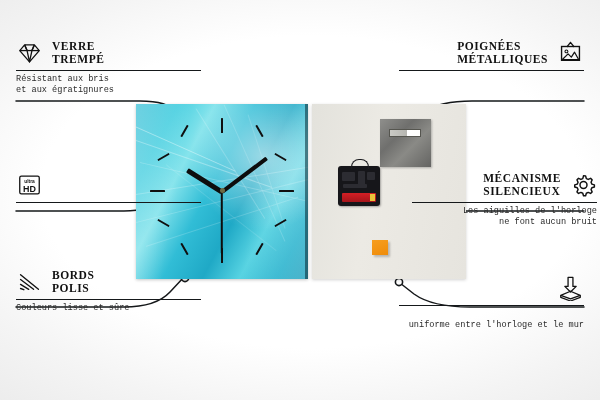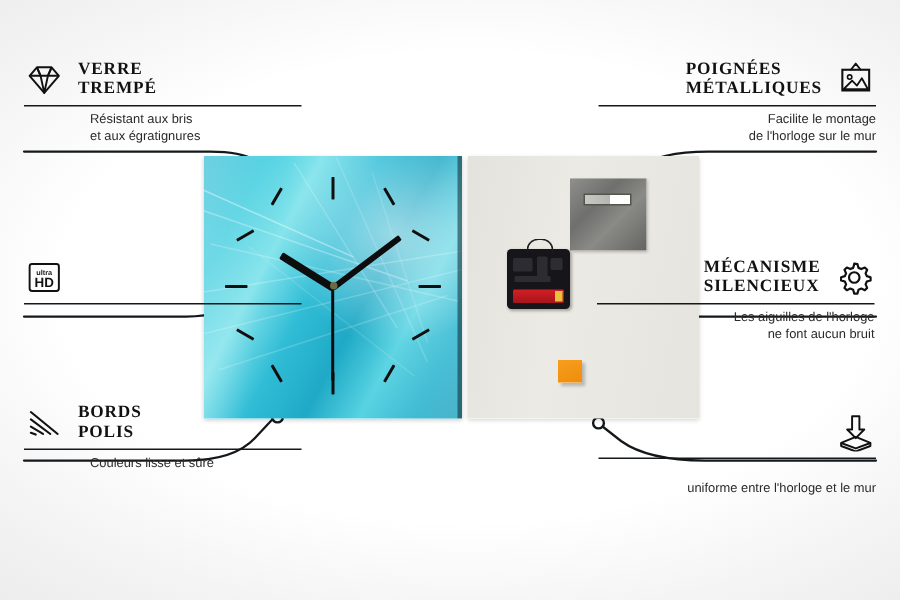--- a/index.html
+++ b/index.html
@@ -22,34 +22,34 @@
   .feat.right .head{justify-content:flex-end;}
   .feat .title{
     font-family:"Liberation Serif", serif;
     font-weight:bold;font-size:11.5px;line-height:12.6px;
     letter-spacing:.55px;color:#111111;text-transform:uppercase;
   }
   .feat.left .title{text-align:left;}
   .feat.right .title{text-align:left;}
   .feat .rule{height:1.4px;background:#15181a;margin-top:4px;}
   .feat .sub{
-    font-family:Liberation Sans, sans-serif;
-    font-size:8.6px;line-height:10.6px;color:#2a2a2a;margin-top:3px;margin-left:44px;
+    font-family:Liberation Mono, monospace;
+    font-size:8.6px;line-height:10.6px;color:#2a2a2a;margin-top:3px;
   }
   .feat.left .sub{text-align:left;}
   .feat.right .sub{text-align:right;}
   .ico{width:27px;height:26px;flex:0 0 27px;display:block;}
   .ico svg{display:block;width:100%;height:100%;}
 
   
   #f-verre   {left:16px; top:40px;  width:185px;}
   #f-hd      {left:16px; top:172px; width:185px;}
   #f-bords   {left:16px; top:269px; width:185px;}
   #f-poign   {left:399px;top:40px;  width:185px;}
-  #f-meca    {left:398px;top:172px; width:185px;}
+  #f-meca    {left:412px;top:172px; width:185px;}
   #f-entre   {left:399px;top:275px; width:185px;}
 
   
   #leaders{position:absolute;left:0;top:0;width:600px;height:400px;}
 
   
   #product{position:absolute;left:136px;top:104px;width:330px;height:175px;}
   .panel{position:absolute;top:0;height:175px;}
   #front{
     left:0;width:172px;
@@ -270,23 +270,20 @@
       <span class="ico">
         <svg viewBox="0 0 32 32">
           <path d="M16 3 L12 8 M16 3 L20 8" fill="none" stroke="#111" stroke-width="1.5" stroke-linecap="round"></path>
           <rect x="5" y="8" width="22" height="17" fill="none" stroke="#111" stroke-width="1.7"></rect>
           <circle cx="11" cy="14" r="1.8" fill="none" stroke="#111" stroke-width="1.3"></circle>
           <path d="M6 24 L13 17 L17 21 L21 15 L26 24 Z" fill="none" stroke="#111" stroke-width="1.5" stroke-linejoin="round"></path>
         </svg>
       </span>
     </div>
     <div class="rule"></div>
-    <div class="sub">
-      <span>Facilite le montage</span><br><span>de l'horloge sur le mur</span>
-    </div>
   </div>
 
   <div class="feat right" id="f-meca">
     <div class="head">
       <span class="title">
         <span>MÉCANISME</span><br><span>SILENCIEUX</span>
       </span>
       <span class="ico">
         <svg viewBox="0 0 32 32">
           <g fill="none" stroke="#111" stroke-width="1.8" stroke-linejoin="round">

